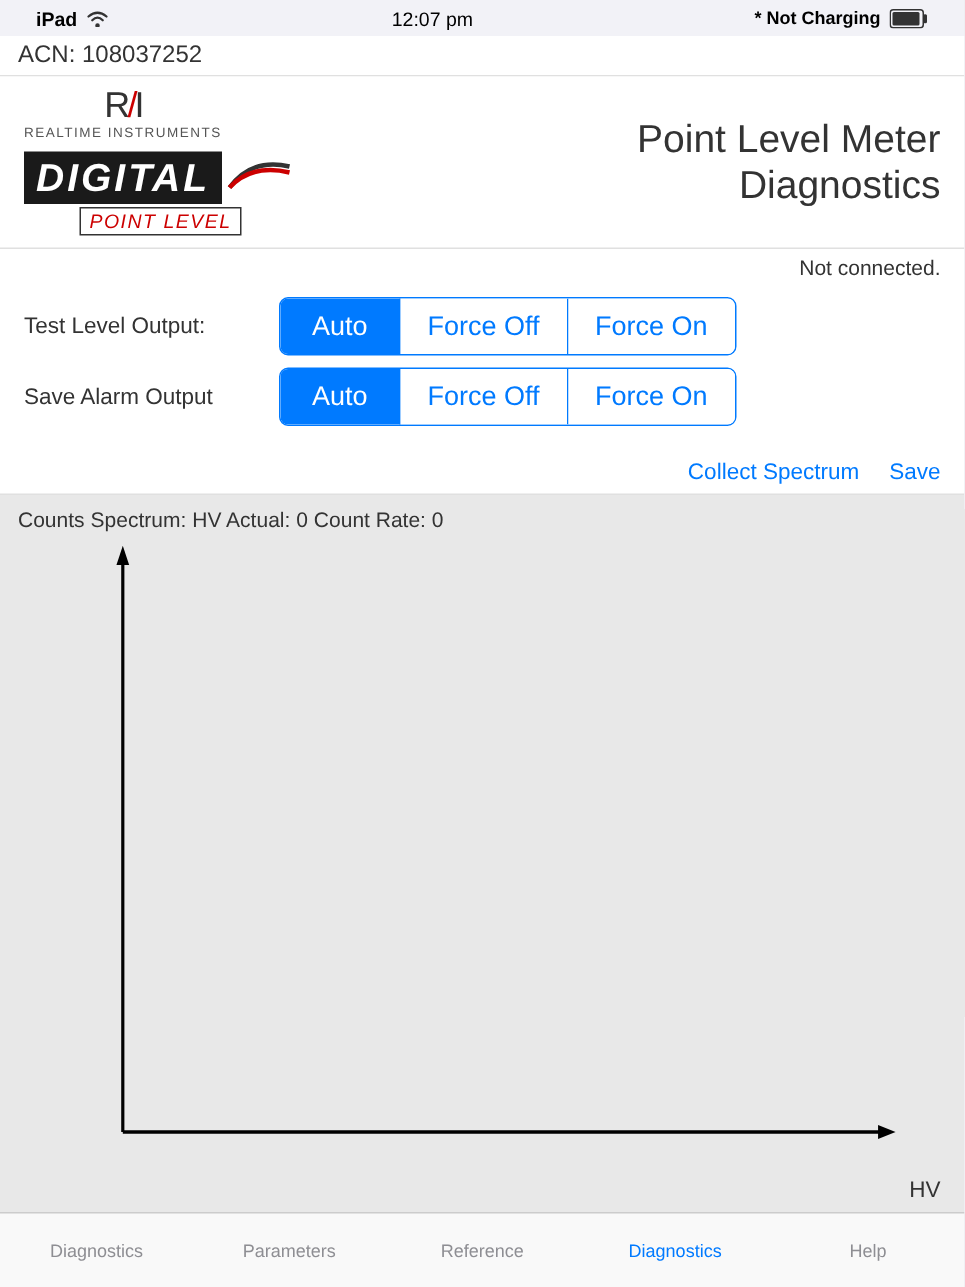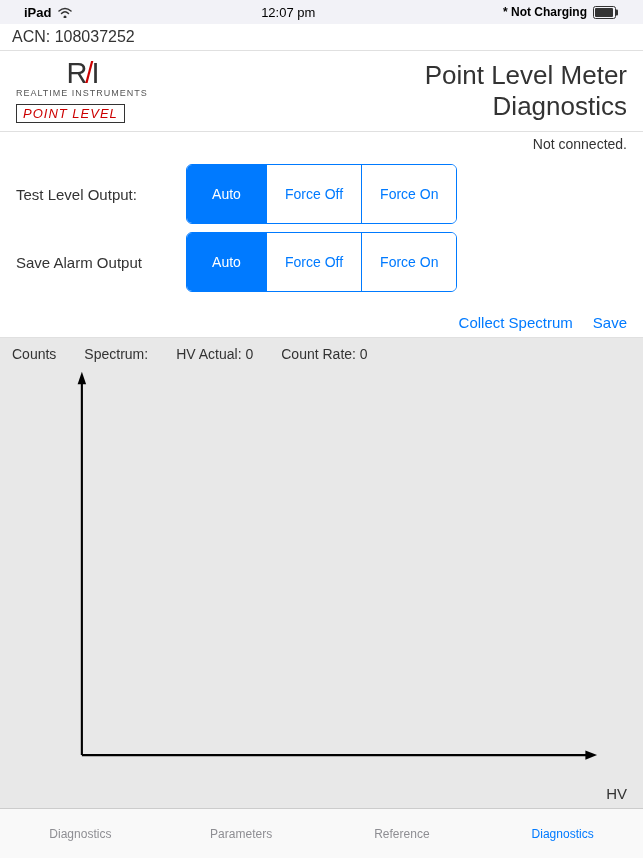--- a/index.html
+++ b/index.html
@@ -62,21 +62,21 @@
     }
 
     .logo-rti {
       display: flex;
       flex-direction: column;
       align-items: center;
       margin-bottom: 4px;
     }
 
     .rti-letters {
-      font-size: 29px;
+      font-size: 24px;
       font-weight: 300;
       color: #333;
       letter-spacing: -2px;
       line-height: 1;
       position: relative;
     }
 
     .rti-letters .slash {
       color: #cc0000;
       font-weight: 400;
@@ -157,22 +157,22 @@
     }
 
     .segmented-control {
       display: flex;
       border: 1.5px solid #007aff;
       border-radius: 6px;
       overflow: hidden;
     }
 
     .seg-btn {
-      padding: 21px 18px;
-      font-size: 14px;
+      padding: 8px 18px;
+      font-size: 18px;
       cursor: pointer;
       background: white;
       color: #007aff;
       border: none;
       border-right: 1px solid #007aff;
       min-width: 80px;
     }
     .seg-btn:last-child { border-right: none; }
     .seg-btn.active {
       background: #007aff;
@@ -206,21 +206,21 @@
       display: flex;
       flex-direction: column;
     }
 
     .chart-header {
       display: flex;
       align-items: center;
       padding: 8px 12px 4px 12px;
       font-size: 14px;
       color: #333;
-      gap: 28px;
+      gap: 4px;
     }
 
     .chart-header-item { }
 
     .chart-inner {
       flex: 1;
       position: relative;
       padding: 0 30px 30px 50px;
     }
 
@@ -294,20 +294,28 @@
     <div class="header-left">
 
       <div class="logo-rti">
         <div class="rti-letters">
           R<span class="slash">/</span>I
         </div>
         <div class="rti-subtitle">REALtime INSTRUMENTS</div>
       </div>
 
       <div>
+        <div style="display:flex;align-items:center;">
+          <div class="digital-logo">DIGITAL</div>
+
+          <svg width="50" height="28" viewBox="0 0 50 28">
+            <path d="M5 22 Q20 2 45 8" stroke="#333" stroke-width="3" fill="none"></path>
+            <path d="M5 22 Q20 6 45 12" stroke="#cc0000" stroke-width="3" fill="none"></path>
+          </svg>
+        </div>
         <div class="point-level-sub">
           <div class="point-level-text">POINT LEVEL</div>
         </div>
       </div>
     </div>
 
     <div class="header-right">
       <div class="page-title">
         <span>Point Level Meter</span><br>
         <span>Diagnostics</span>
@@ -380,13 +388,16 @@
   </div>
   <div class="tab-item">
     <span>Parameters</span>
   </div>
   <div class="tab-item">
     <span>Reference</span>
   </div>
   <div class="tab-item active">
     <span>Diagnostics</span>
   </div>
+  <div class="tab-item">
+    <span>Help</span>
+  </div>
 </div>
 
 </body></html>

